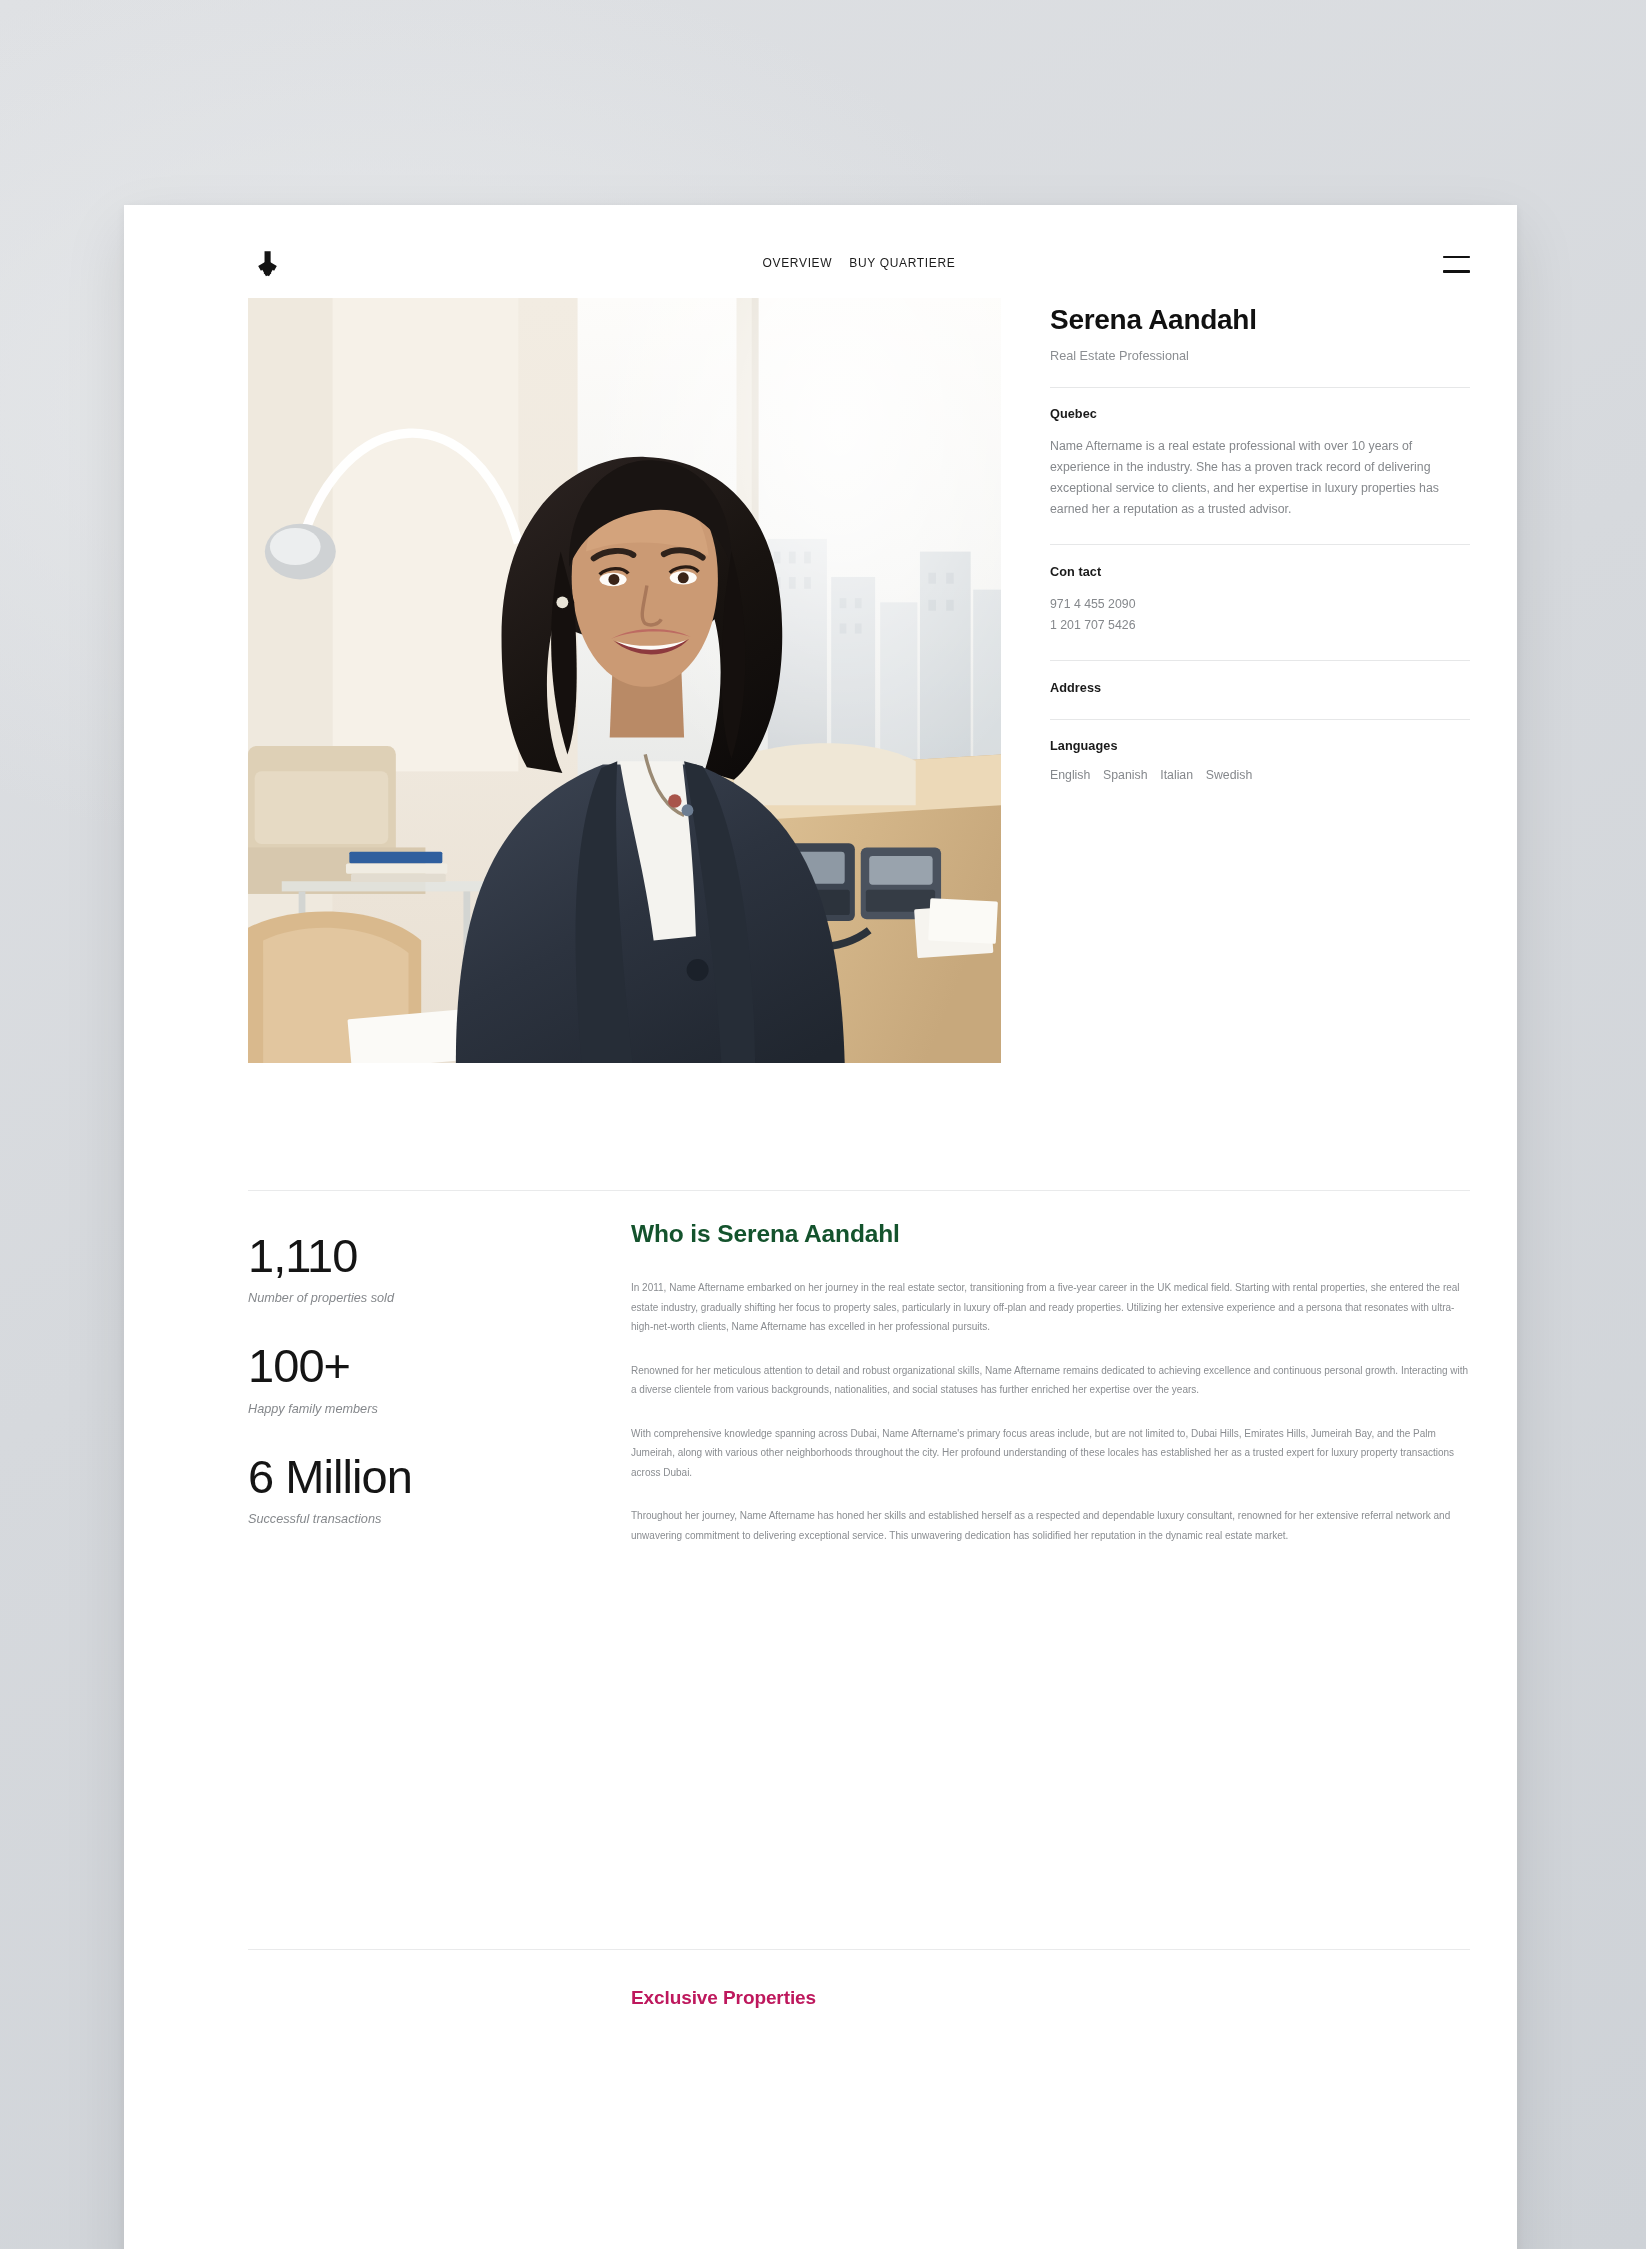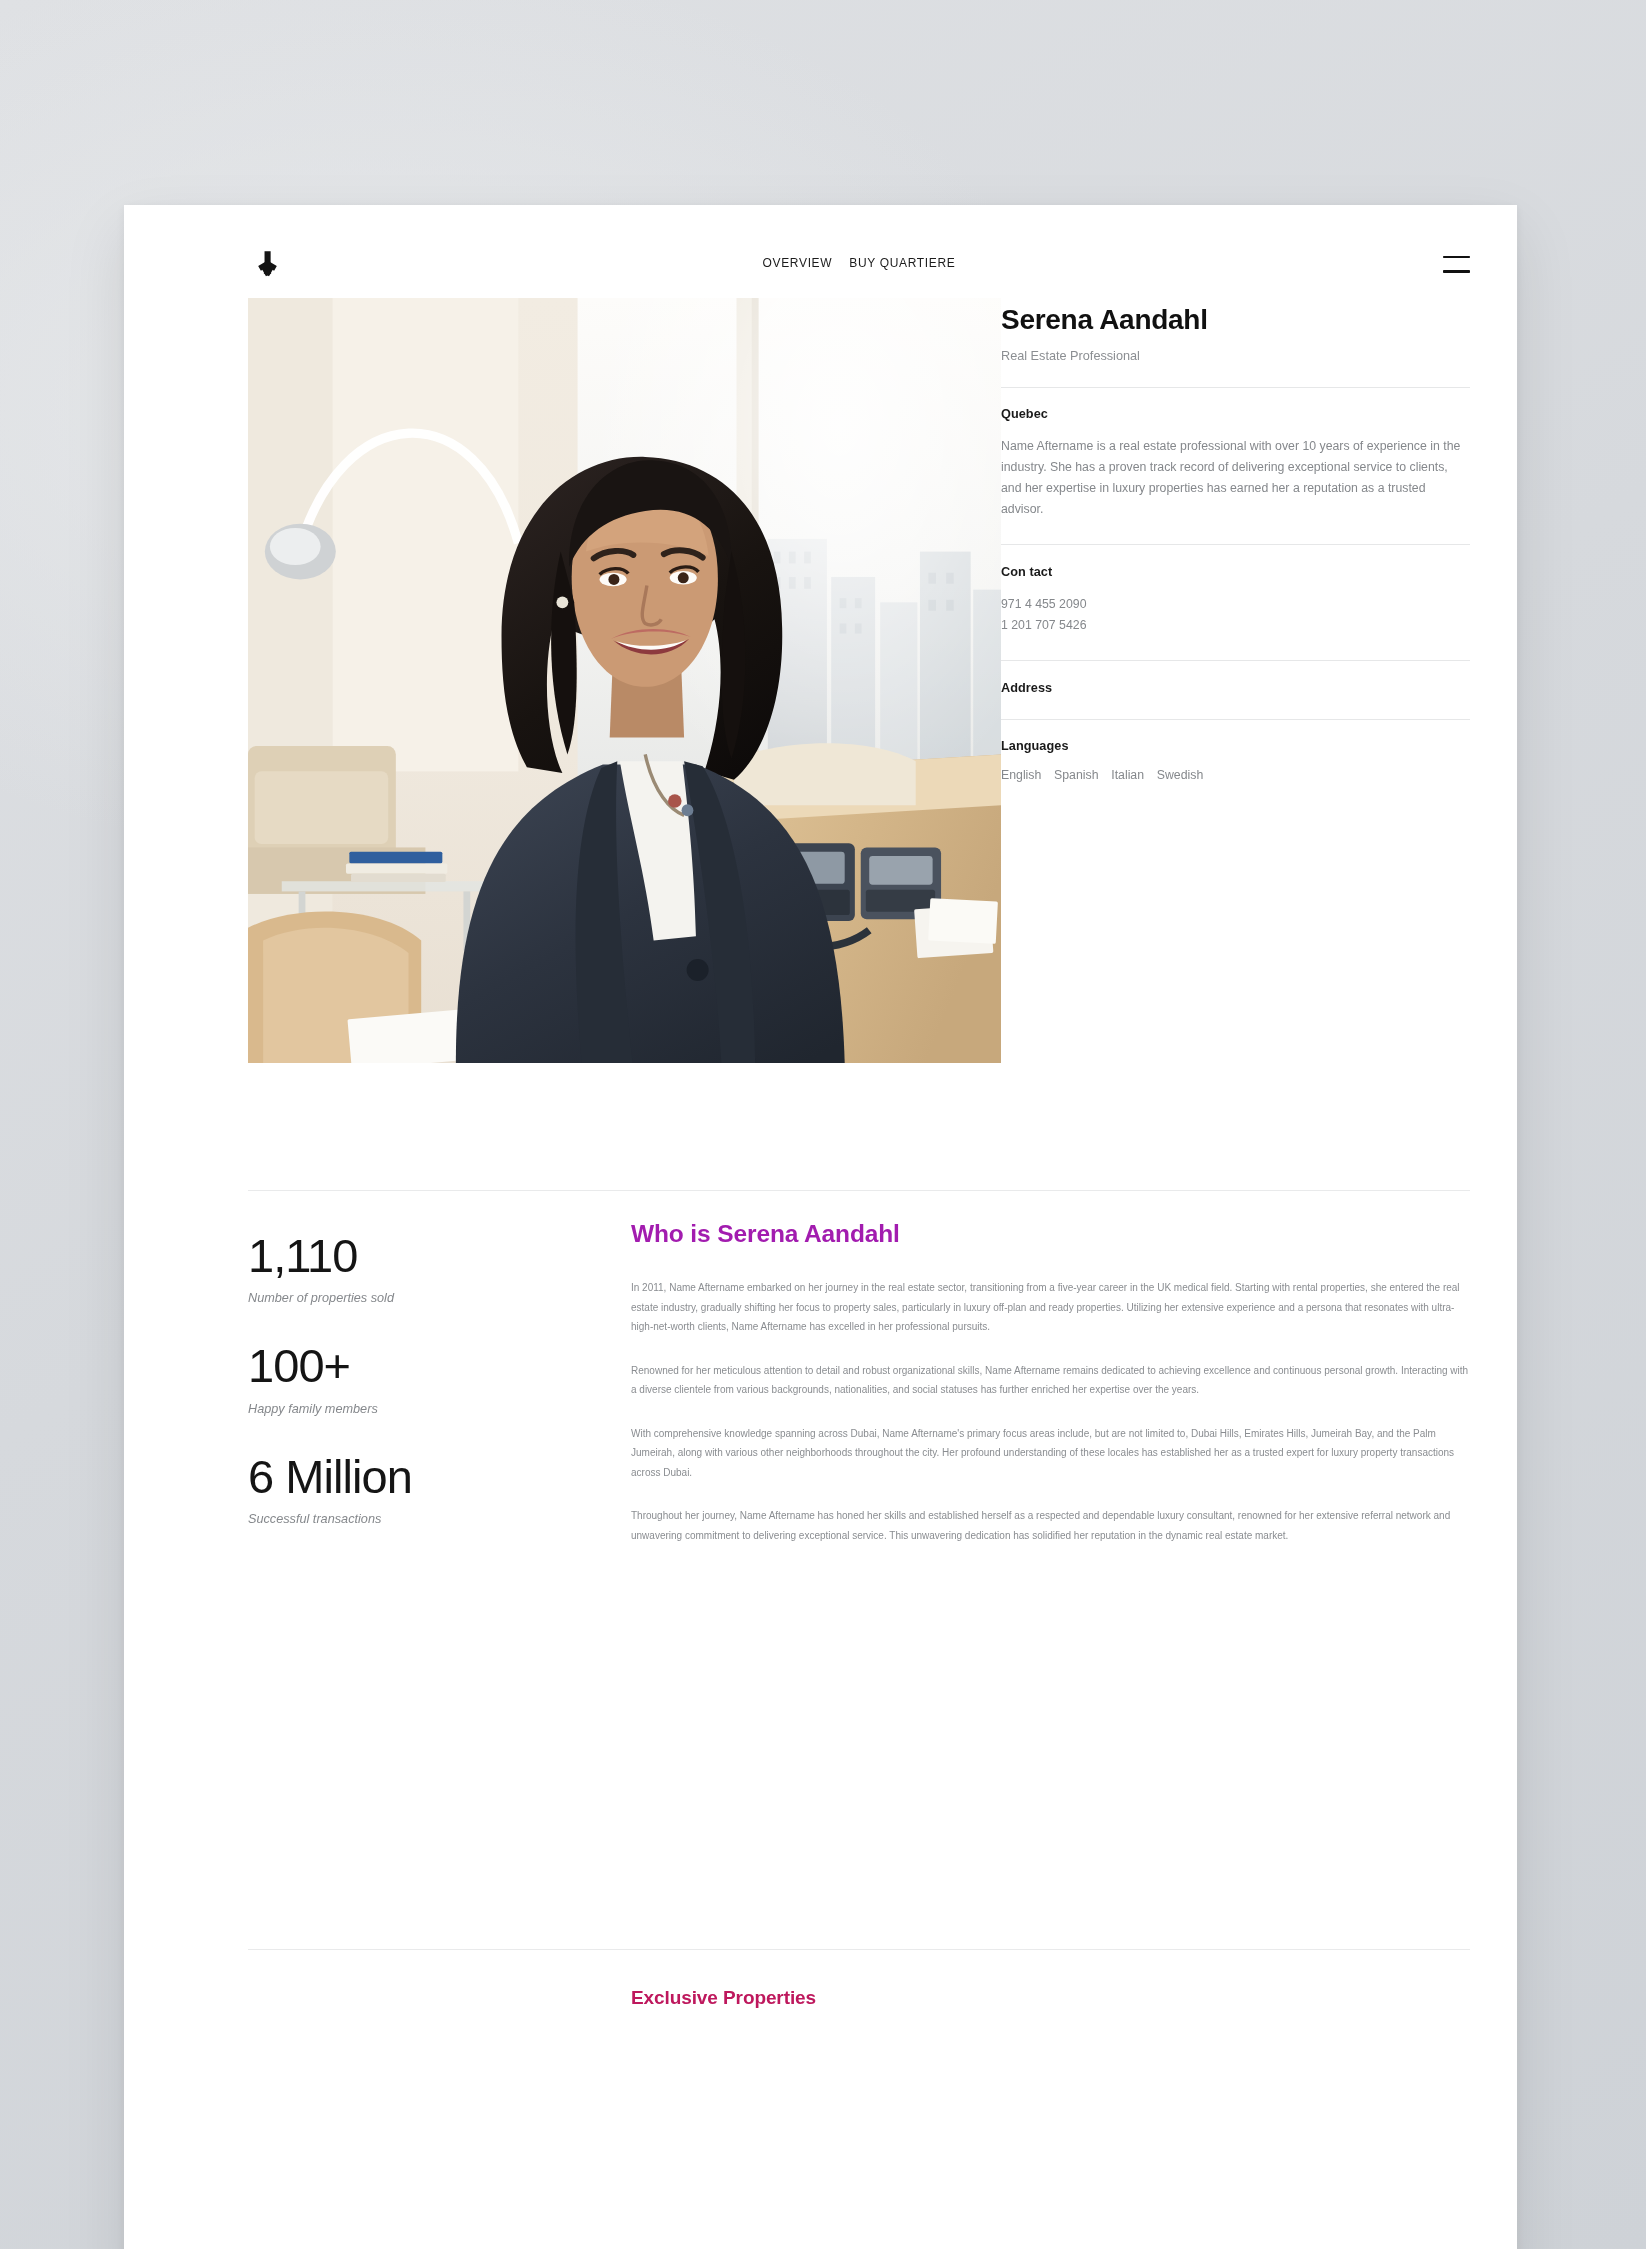--- a/index.html
+++ b/index.html
@@ -64,20 +64,21 @@
   .hamburger span {
     display:block; width:27px; height:2.5px; background:#111; border-radius:0.8px;
   }
 
   
   .hero {
     position:absolute;
     left:124px; top:93px;
     width:1222px;
     display:flex;
+    gap:49px;
   }
   .photo {
     position:relative;
     width:753px; height:765px;
     flex:0 0 753px;
     overflow:hidden;
     background:#dfd6c5;
   }
   .photo svg { position:absolute; inset:0; width:100%; height:100%; display:block; }
 
@@ -120,21 +121,21 @@
     line-height:1.05;
   }
   .stat-label {
     margin-top:11px; font-size:12.7px; color:#85888c;font-style:italic;
   }
 
   .about {
     position:absolute; left:507px; top:1015px; width:839px;
   }
   .about-title {
-    font-size:24.5px; font-weight:600; color:#a21caf; letter-spacing:-0.005em;
+    font-size:24.5px; font-weight:600; color:#14532d; letter-spacing:-0.005em;
   }
   .about p {
     margin-top:24px;
     font-size:10px; line-height:1.95; color:#8a8d91;
   }
   .about p:first-of-type { margin-top:30px; }
 
   
   .bottom-rule {
     position:absolute; left:124px; top:1744px;

